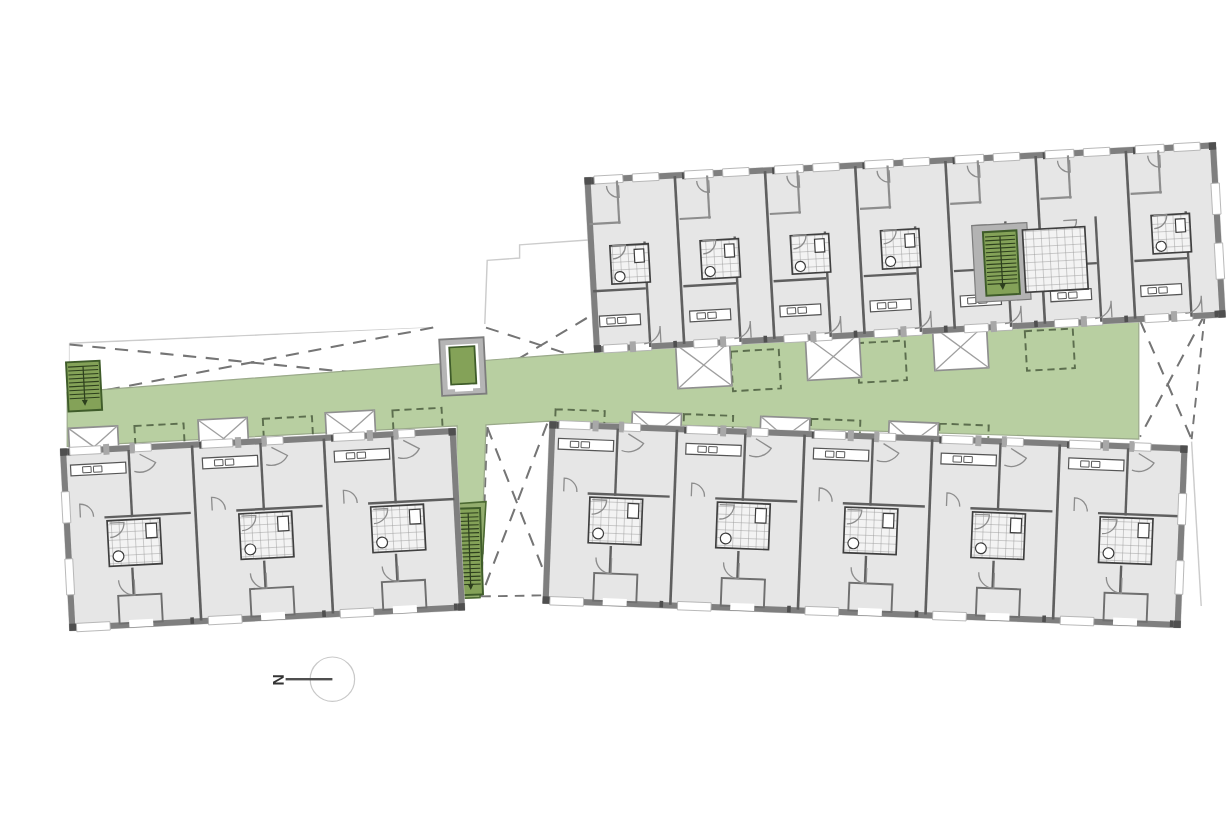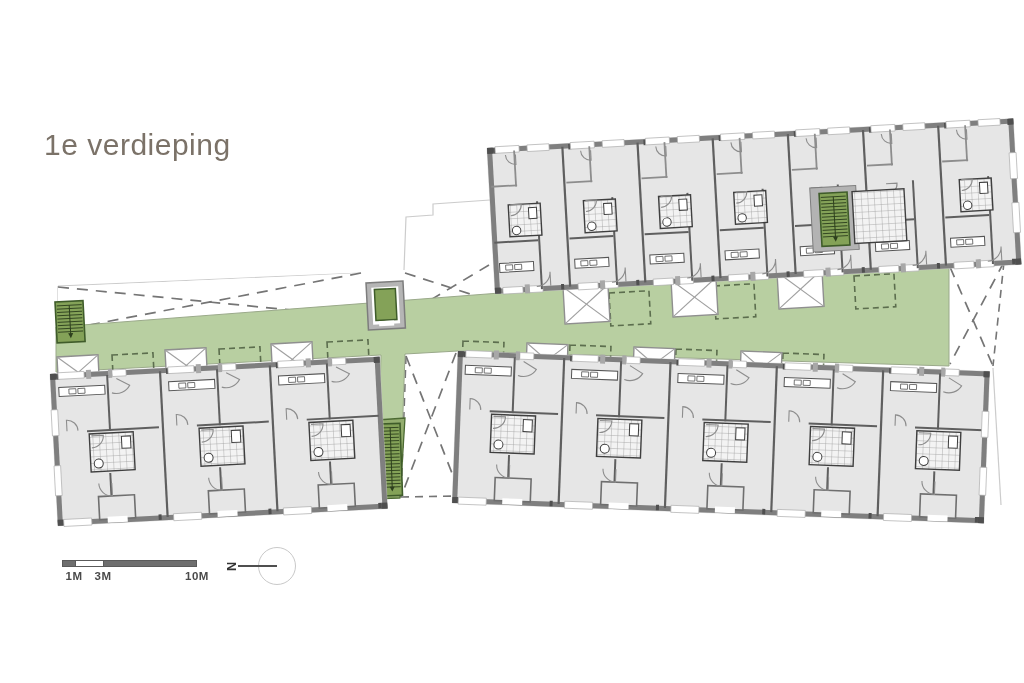--- a/index.html
+++ b/index.html
@@ -573,34 +573,21 @@
           <path d="M 491.6 8 L 504.5903810567666 15.5 A 15 15 0 0 1 486.469697850115 22.095389311788626" fill="none" stroke="#8d8d8d" stroke-width="1.1"></path>
           <path d="M 463.6 64 L 475.6 64 A 12 12 0 0 1 463.6 76" fill="none" stroke="#8d8d8d" stroke-width="1.1"></path>
           <path d="M 481.6 112 L 481.6 125 A 13 13 0 0 1 468.6 112" fill="none" stroke="#8d8d8d" stroke-width="1.1"></path>
           <path d="M 439.6 58 L 439.6 47 A 11 11 0 0 1 450.6 58" fill="none" stroke="#8d8d8d" stroke-width="1.1"></path>
         </g>
         <rect x="526.2" y="40" width="6.6" height="26" fill="#fff" stroke="#adadad" stroke-width="0.7"></rect>
         <rect x="526.2" y="96" width="6.6" height="28" fill="#fff" stroke="#adadad" stroke-width="0.7"></rect>
       </g>
     </svg>
 
-  <div class="page-title">1e verdieping</div>
-
-  <div class="scalebar">
-    <div class="bar">
-      <div class="seg-dark1"></div>
-      <div class="seg-light"></div>
-      <div class="seg-dark2"></div>
-    </div>
-    <div class="labels">
-      <span class="lbl-1m">1M</span>
-      <span class="lbl-3m">3M</span>
-      <span class="lbl-10m">10M</span>
-    </div>
-  </div>
+
 
   <div class="north">
     <div class="circle"></div>
     <div class="needle"></div>
     <span class="letter">N</span>
   </div>
 
 </div>
 
 </body></html>

